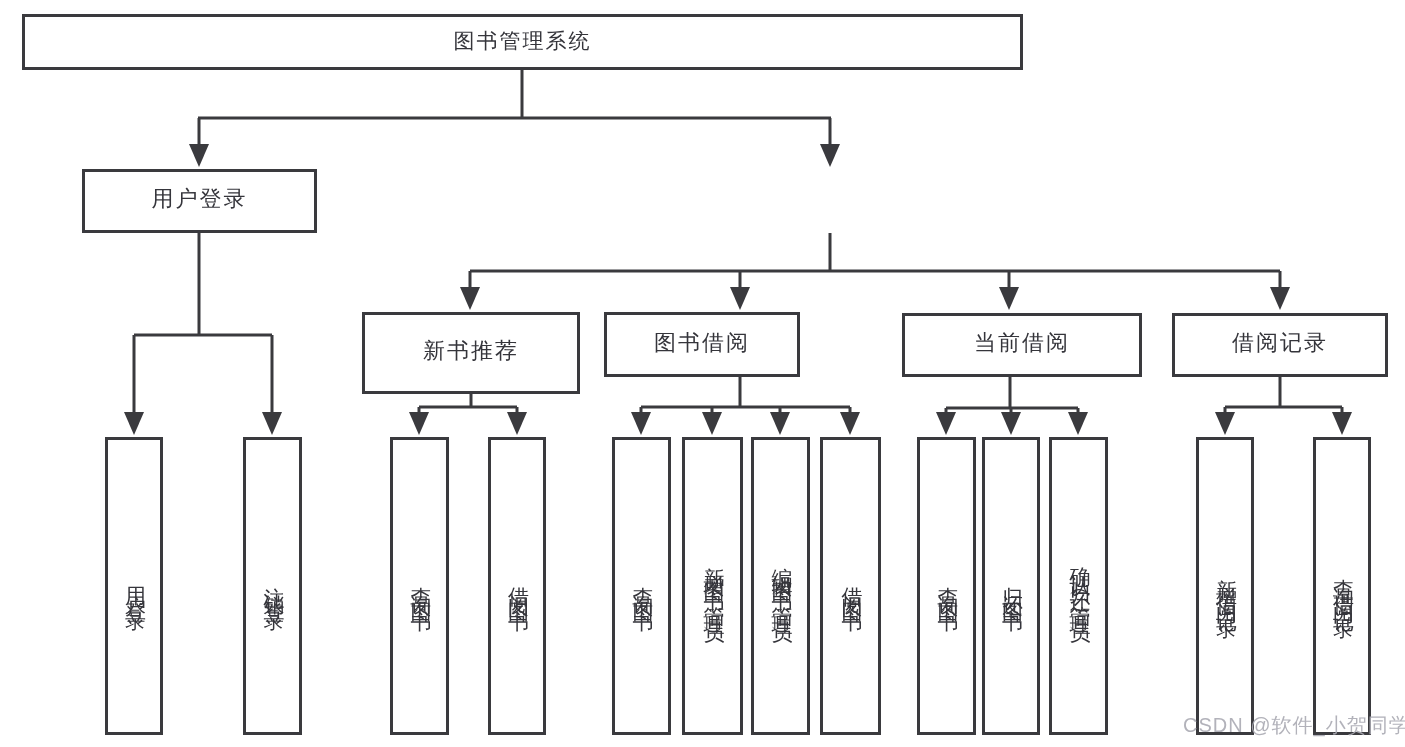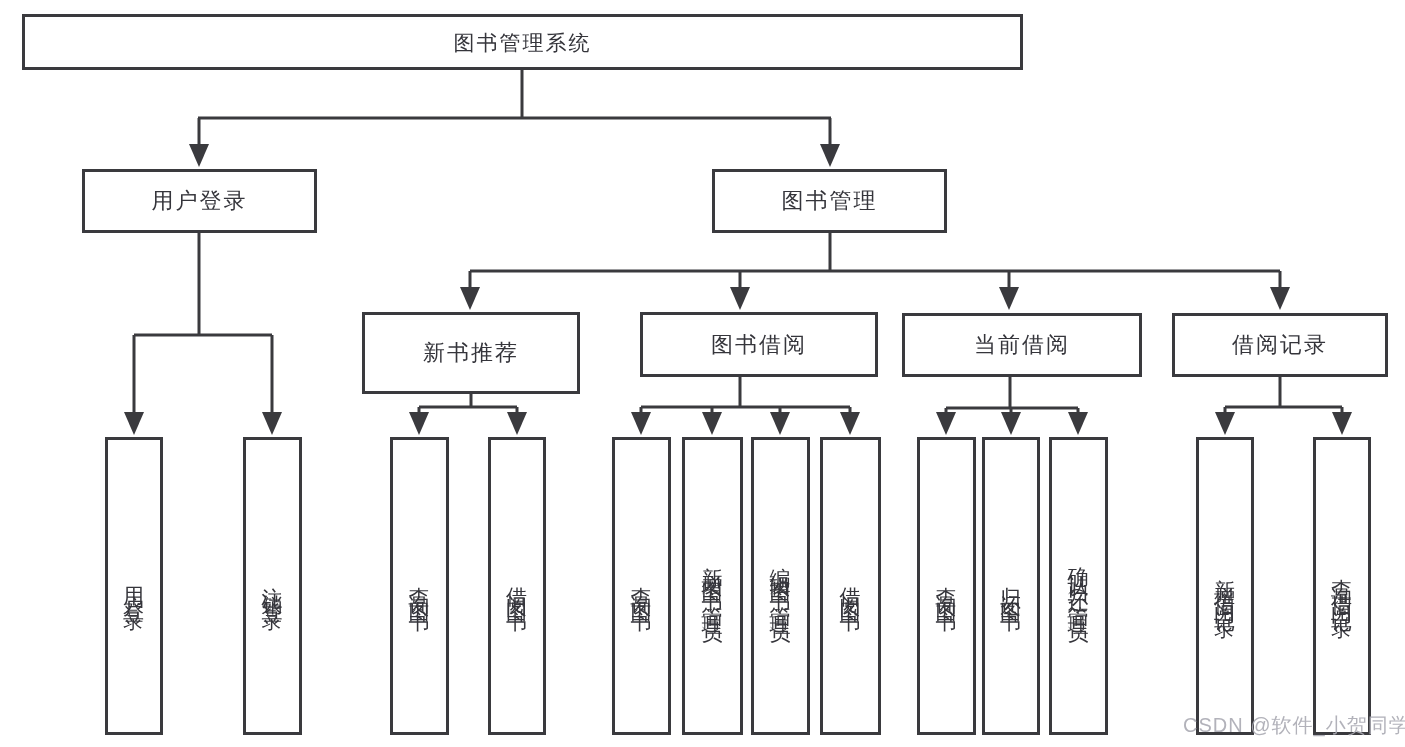--- a/index.html
+++ b/index.html
@@ -20,20 +20,21 @@
   .box {
     position: absolute;
     box-sizing: border-box;
     border: 3px solid #3a3a3e;
     background: #ffffff;
     display: flex;
     align-items: center;
     justify-content: center;
     color: #35353b;
     z-index: 2;
+    font-family: Liberation Mono, monospace;
   }
   .box.h span {
     font-size: 22px;
     letter-spacing: 2px;
     line-height: 1;
     white-space: nowrap;
   }
   .box.root span {
     font-size: 21px;
     letter-spacing: 2px;
@@ -94,28 +95,25 @@
     </g>
   </svg>
 
   <div class="box h root" style="left:22px;top:14px;width:1001px;height:56px">
     <span>图书管理系统</span>
   </div>
 
   <div class="box h" style="left:82px;top:169px;width:235px;height:64px">
     <span>用户登录</span>
   </div>
-  <div class="box h" style="left:712px;top:169px;width:235px;height:64px">
-    <span>图书管理</span>
-  </div>
 
   <div class="box h" style="left:362px;top:312px;width:218px;height:82px">
     <span>新书推荐</span>
   </div>
-  <div class="box h" style="left:640px;top:312px;width:238px;height:65px">
+  <div class="box h" style="left:604px;top:312px;width:196px;height:65px">
     <span>图书借阅</span>
   </div>
   <div class="box h" style="left:902px;top:313px;width:240px;height:64px">
     <span>当前借阅</span>
   </div>
   <div class="box h" style="left:1172px;top:313px;width:216px;height:64px">
     <span>借阅记录</span>
   </div>
 
   <div class="box v" style="left:105px;top:437px;width:58px;height:298px">

